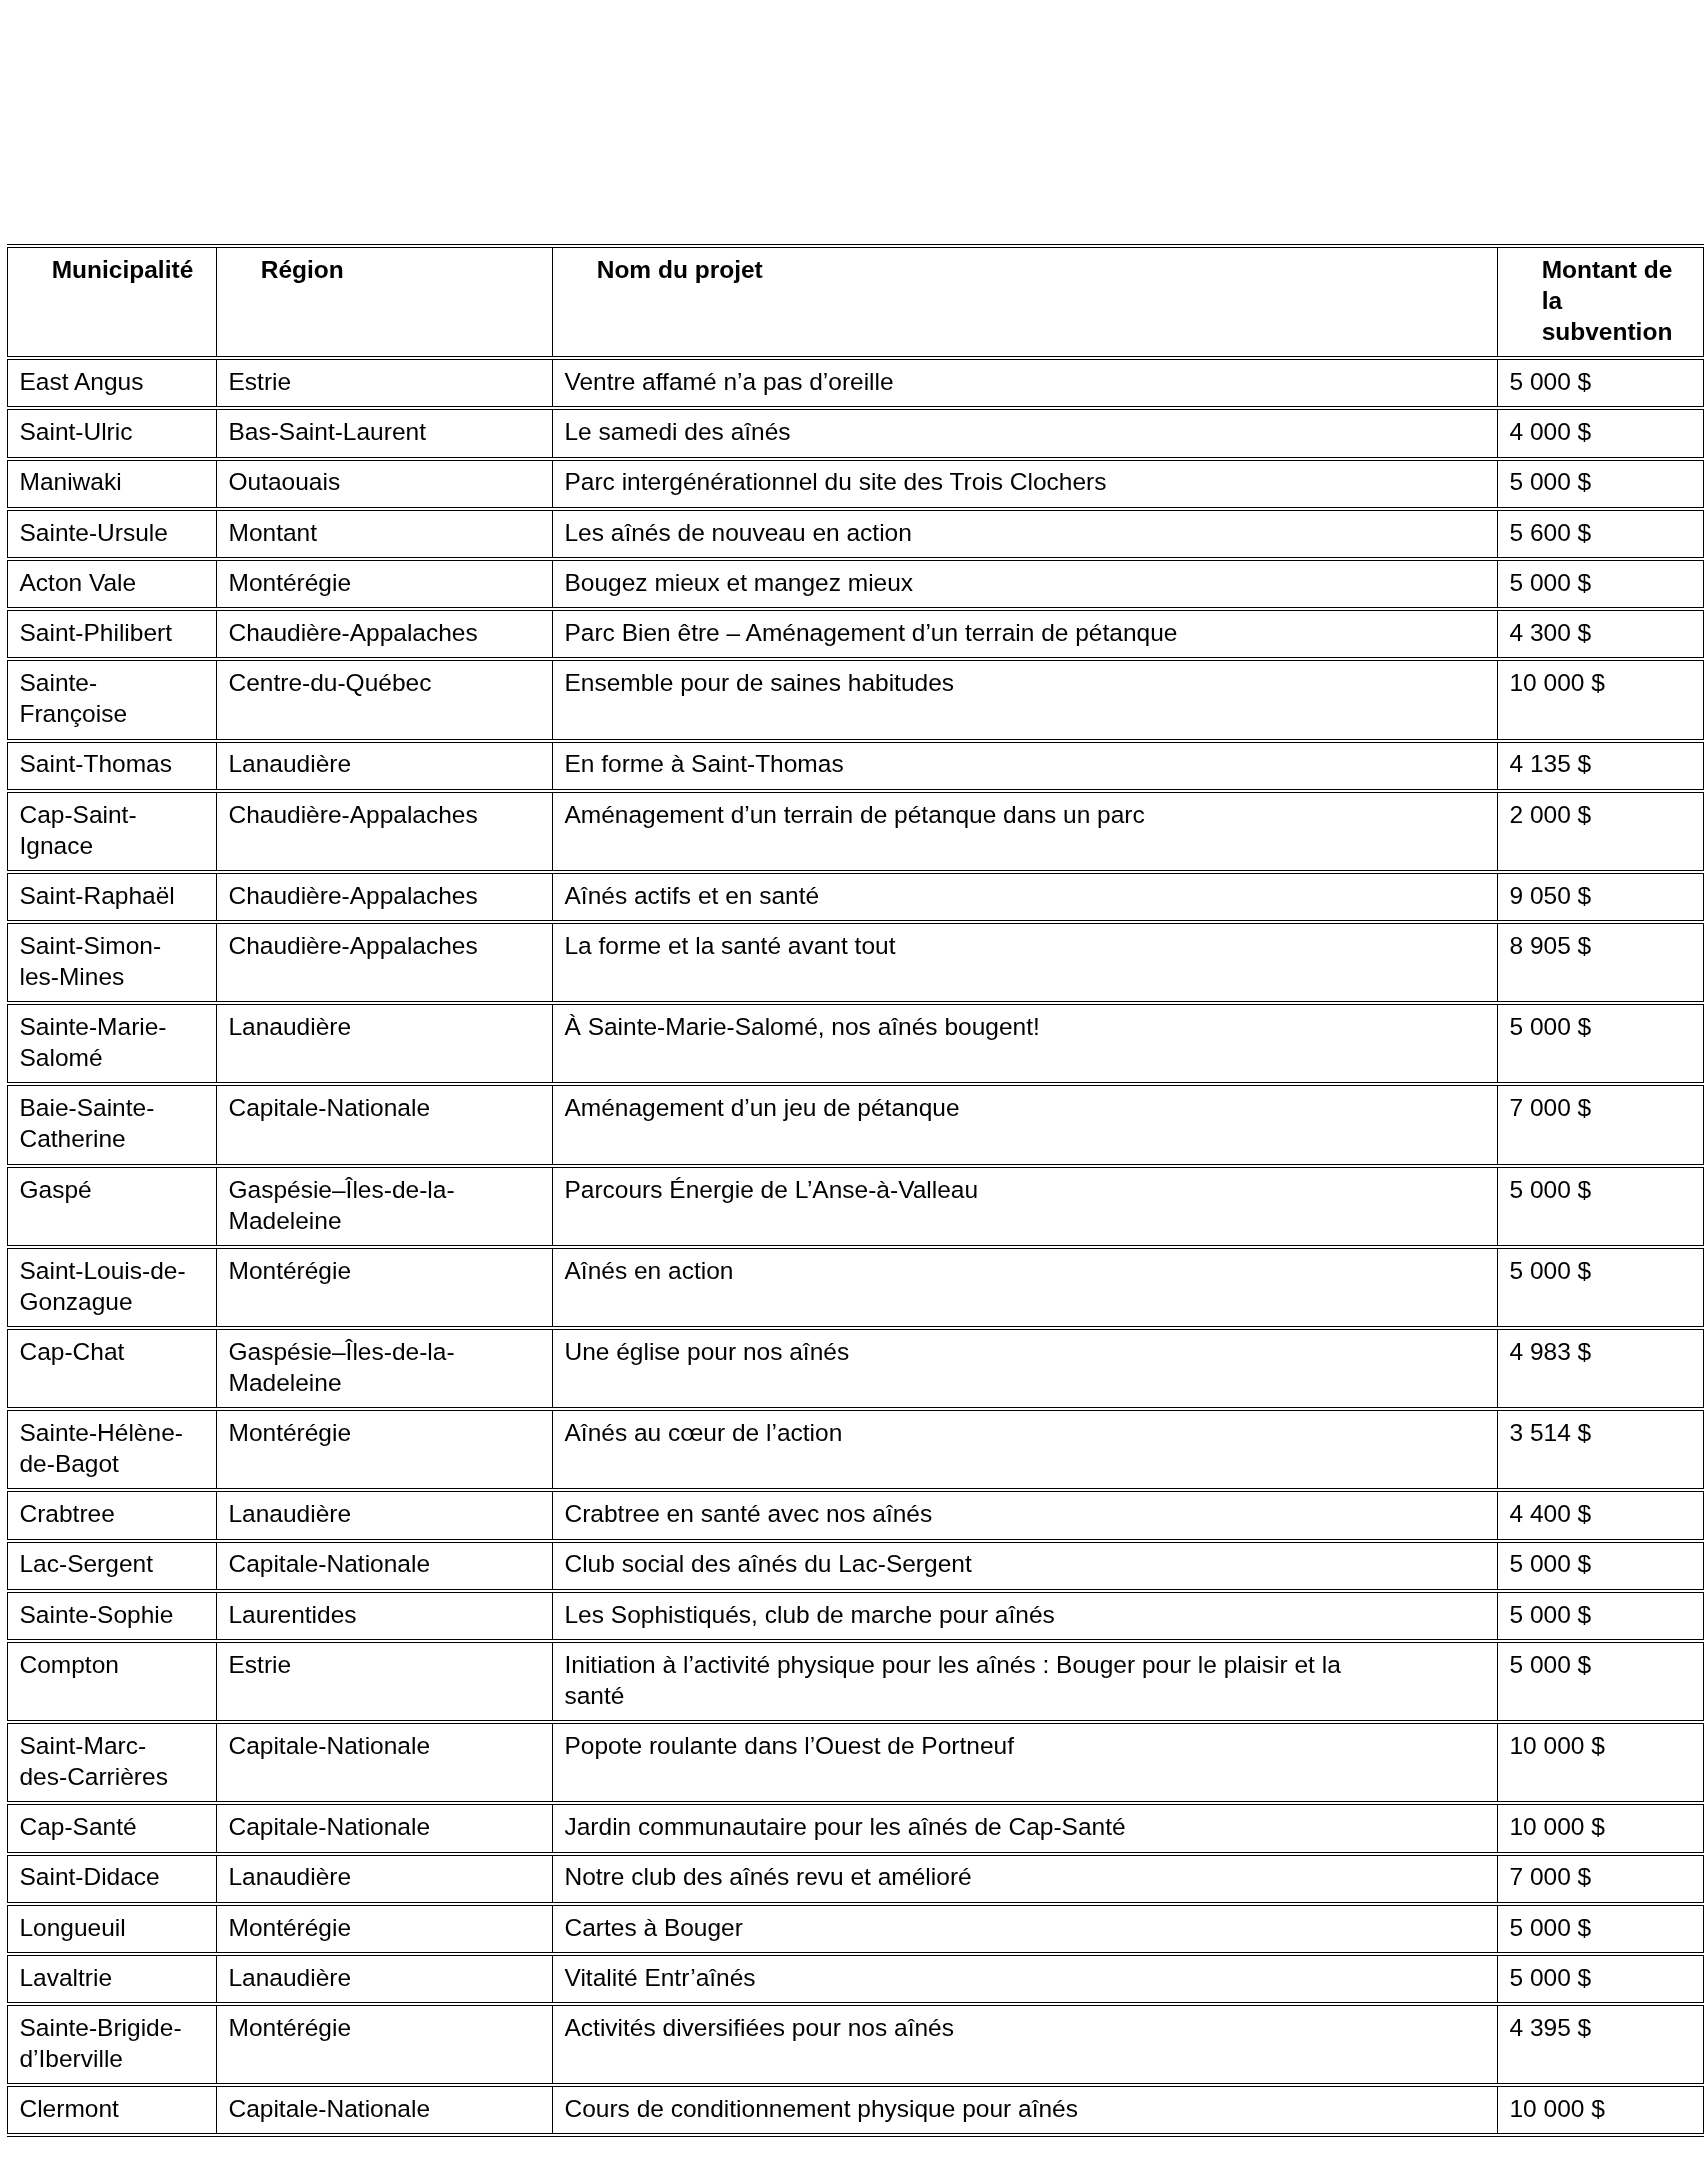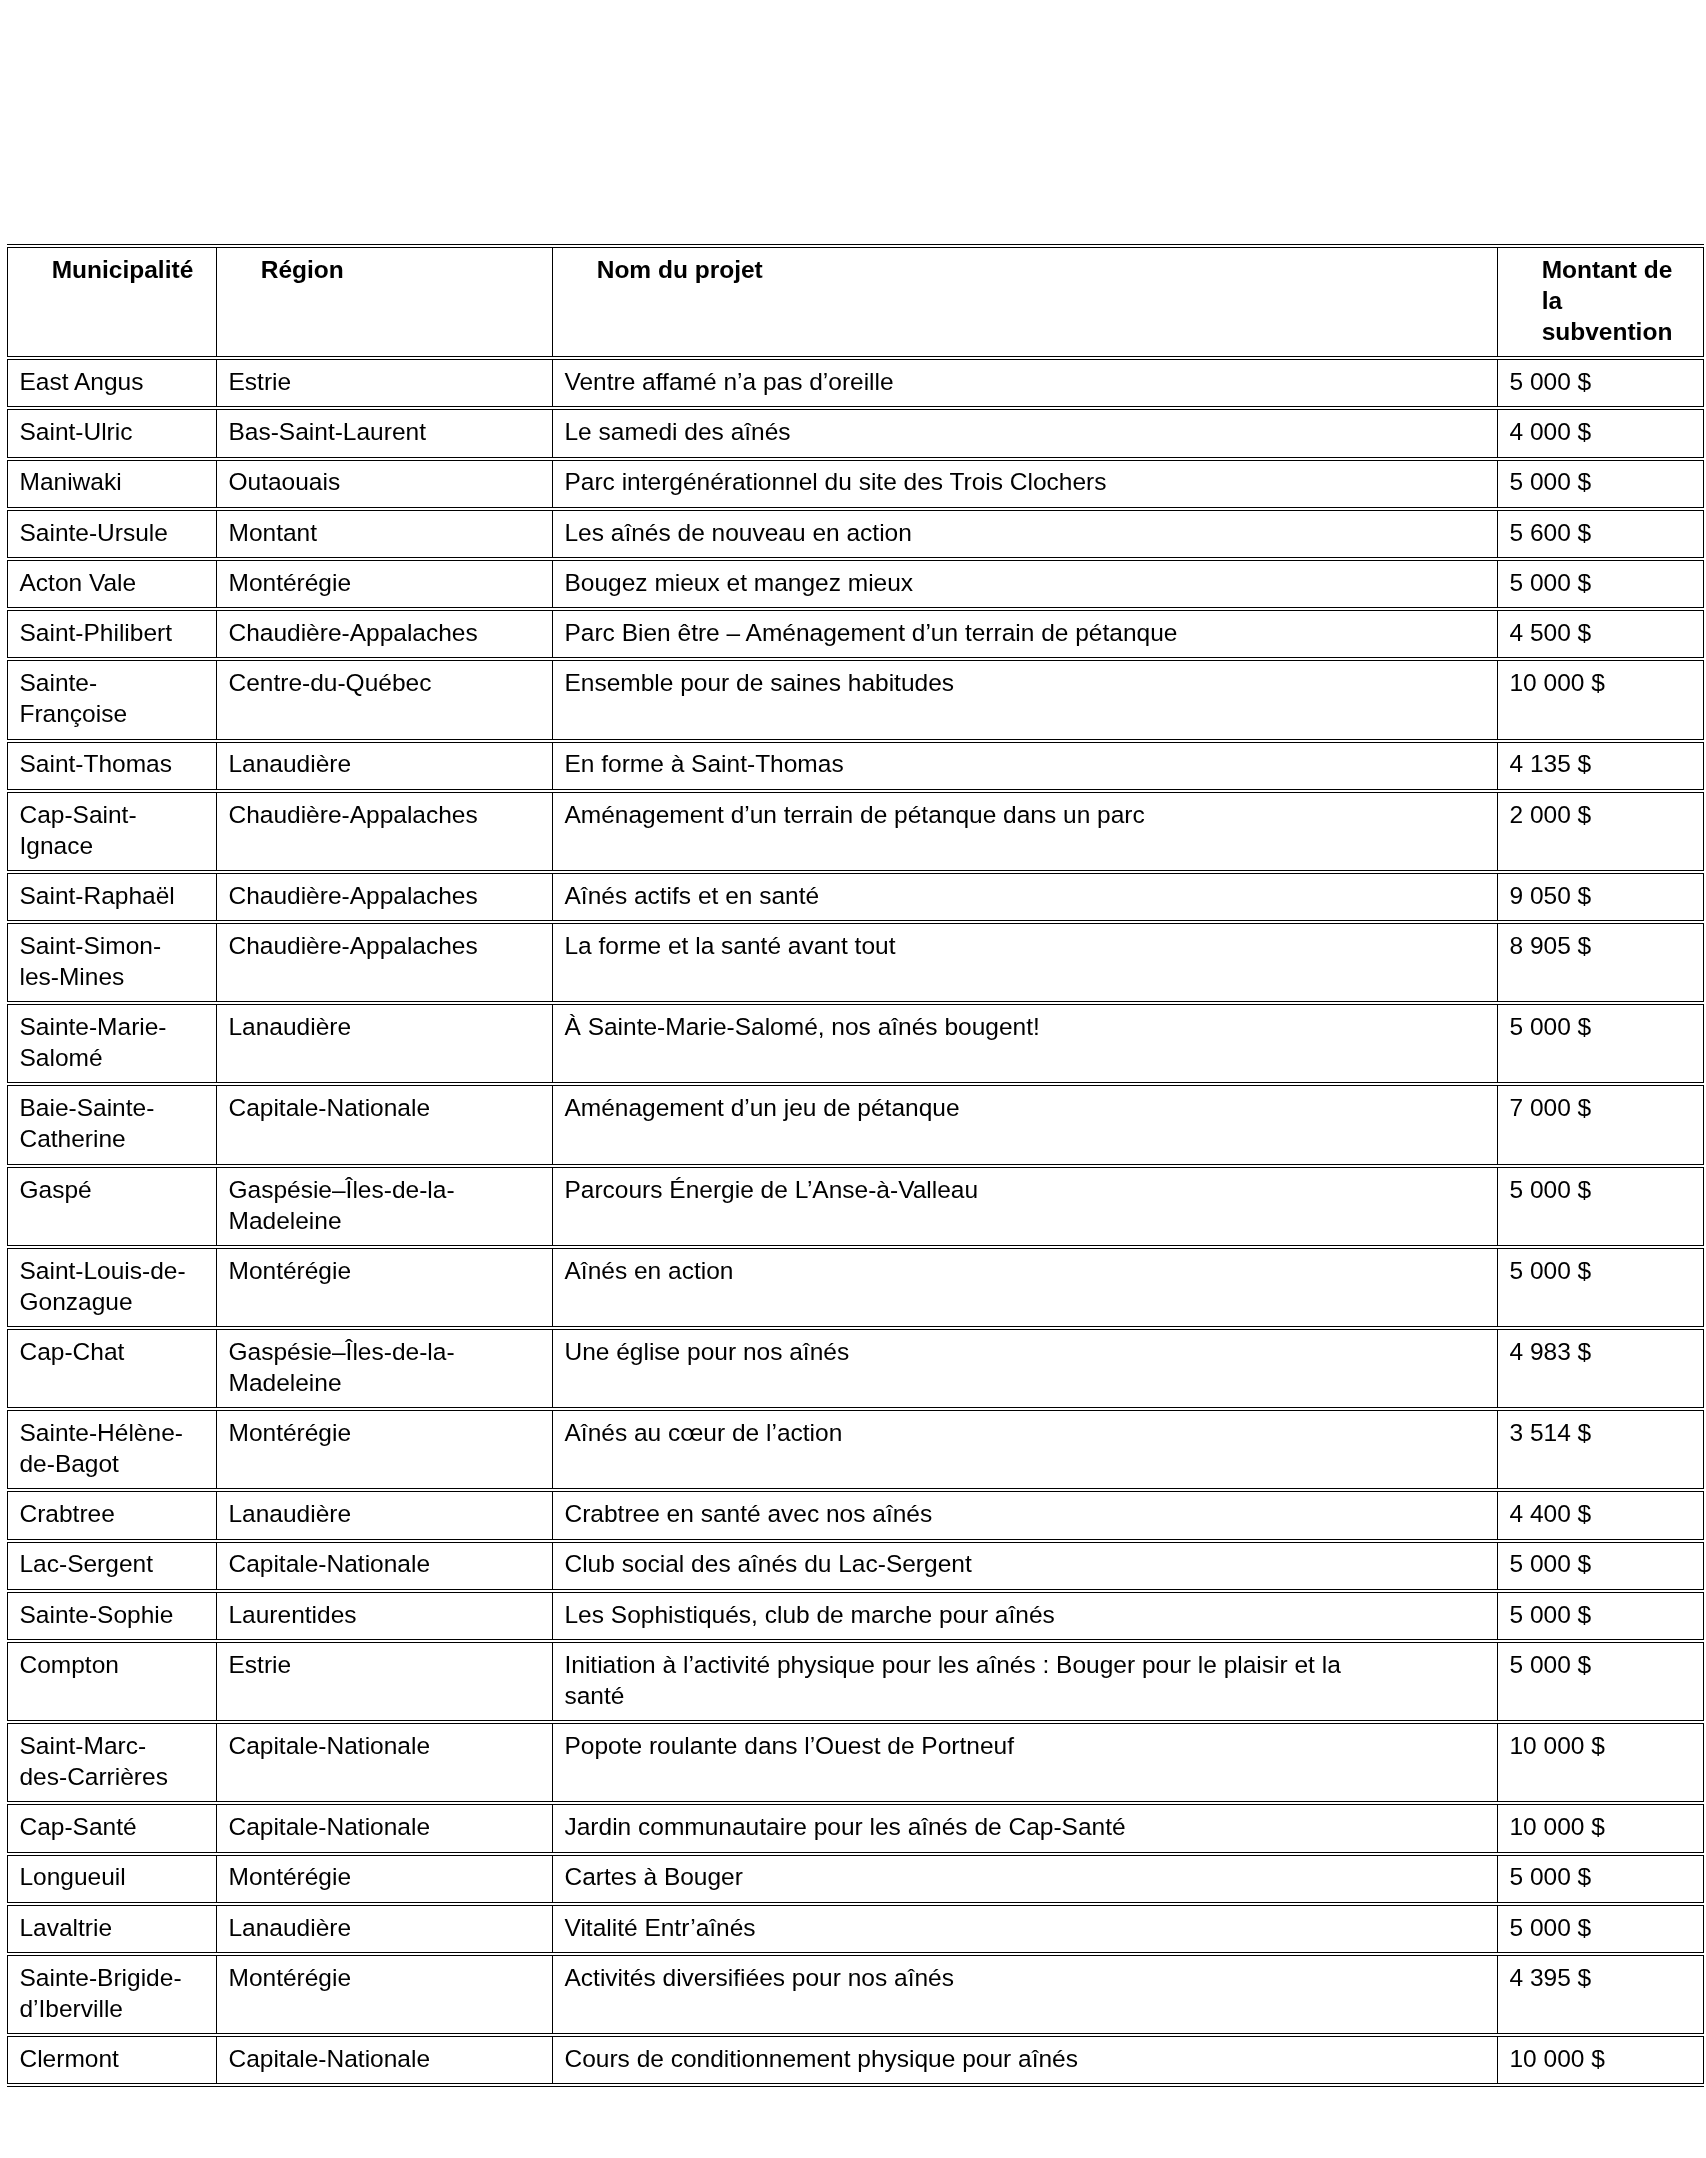--- a/index.html
+++ b/index.html
@@ -98,21 +98,21 @@
         <tr>
           <td>Acton Vale</td>
           <td>Montérégie</td>
           <td>Bougez mieux et mangez mieux</td>
           <td>5 000 $</td>
         </tr>
         <tr>
           <td>Saint-Philibert</td>
           <td>Chaudière-Appalaches</td>
           <td>Parc Bien être – Aménagement d’un terrain de pétanque</td>
-          <td>4 500 $</td>
+          <td>4 300 $</td>
         </tr>
         <tr>
           <td>Sainte-
 Françoise</td>
           <td>Centre-du-Québec</td>
           <td>Ensemble pour de saines habitudes</td>
           <td>10 000 $</td>
         </tr>
         <tr>
           <td>Saint-Thomas</td>
@@ -212,20 +212,26 @@
 des-Carrières</td>
           <td>Capitale-Nationale</td>
           <td>Popote roulante dans l’Ouest de Portneuf</td>
           <td>10 000 $</td>
         </tr>
         <tr>
           <td>Cap-Santé</td>
           <td>Capitale-Nationale</td>
           <td>Jardin communautaire pour les aînés de Cap-Santé</td>
           <td>10 000 $</td>
+        </tr>
+        <tr>
+          <td>Saint-Didace</td>
+          <td>Lanaudière</td>
+          <td>Notre club des aînés revu et amélioré</td>
+          <td>7 000 $</td>
         </tr>
         <tr>
           <td>Longueuil</td>
           <td>Montérégie</td>
           <td>Cartes à Bouger</td>
           <td>5 000 $</td>
         </tr>
         <tr>
           <td>Lavaltrie</td>
           <td>Lanaudière</td>

